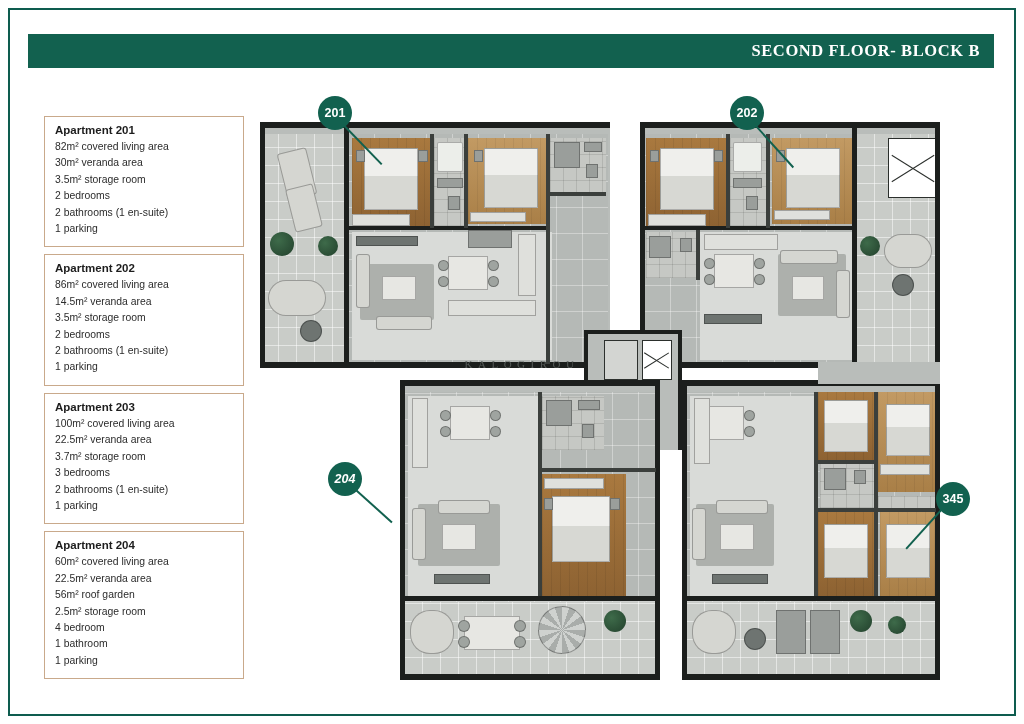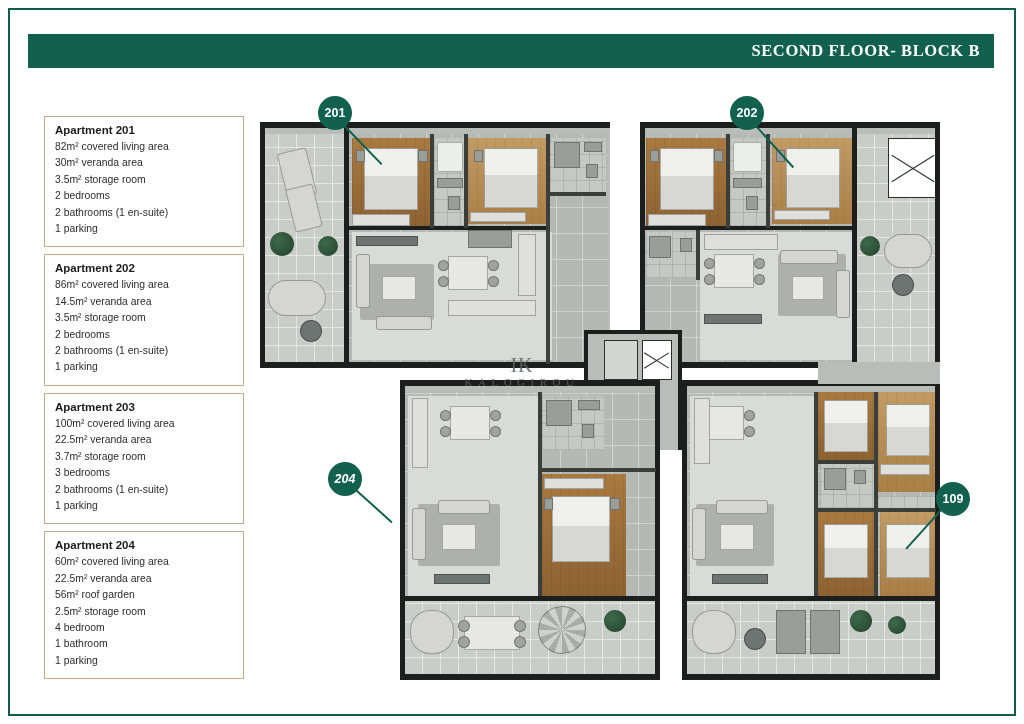--- a/index.html
+++ b/index.html
@@ -520,30 +520,29 @@
     <div class="wall" style="left:683px; top:276px; width:5px; height:300px;"></div>
     <div class="wall" style="left:434px; top:492px; width:250px; height:5px;"></div>
     <div class="wallthin" style="left:562px; top:288px; width:4px; height:204px;"></div>
     <div class="wallthin" style="left:622px; top:288px; width:4px; height:204px;"></div>
     <div class="wallthin" style="left:564px; top:404px; width:120px; height:4px;"></div>
     <div class="wallthin" style="left:564px; top:356px; width:62px; height:4px;"></div>
 
     <div class="slab" style="left:566px; top:258px; width:122px; height:22px;"></div>
 
     <div id="watermark">
-      <div class="mark-glyph">IK</div>
       <div class="mark-name">KALOGIROU</div>
     </div>
 
     <div class="leader" style="left:84px; top:12px; width:66px; transform:rotate(46deg);"></div>
     <div class="marker" style="left:66px; top:-8px;">201</div>
 
     <div class="leader" style="left:496px; top:12px; width:68px; transform:rotate(48deg);"></div>
     <div class="marker" style="left:478px; top:-8px;">202</div>
 
     <div class="leader" style="left:654px; top:444px; width:62px; transform:rotate(-48deg);"></div>
-    <div class="marker" style="left:684px; top:378px;">109</div>
+    <div class="marker" style="left:684px; top:378px;">345</div>
 
     <div class="leader" style="left:94px; top:376px; width:62px; transform:rotate(42deg);"></div>
     <div class="marker" style="left:76px; top:358px;font-style:italic;">204</div>
 
   </div>
 </div>
 
 </body></html>

